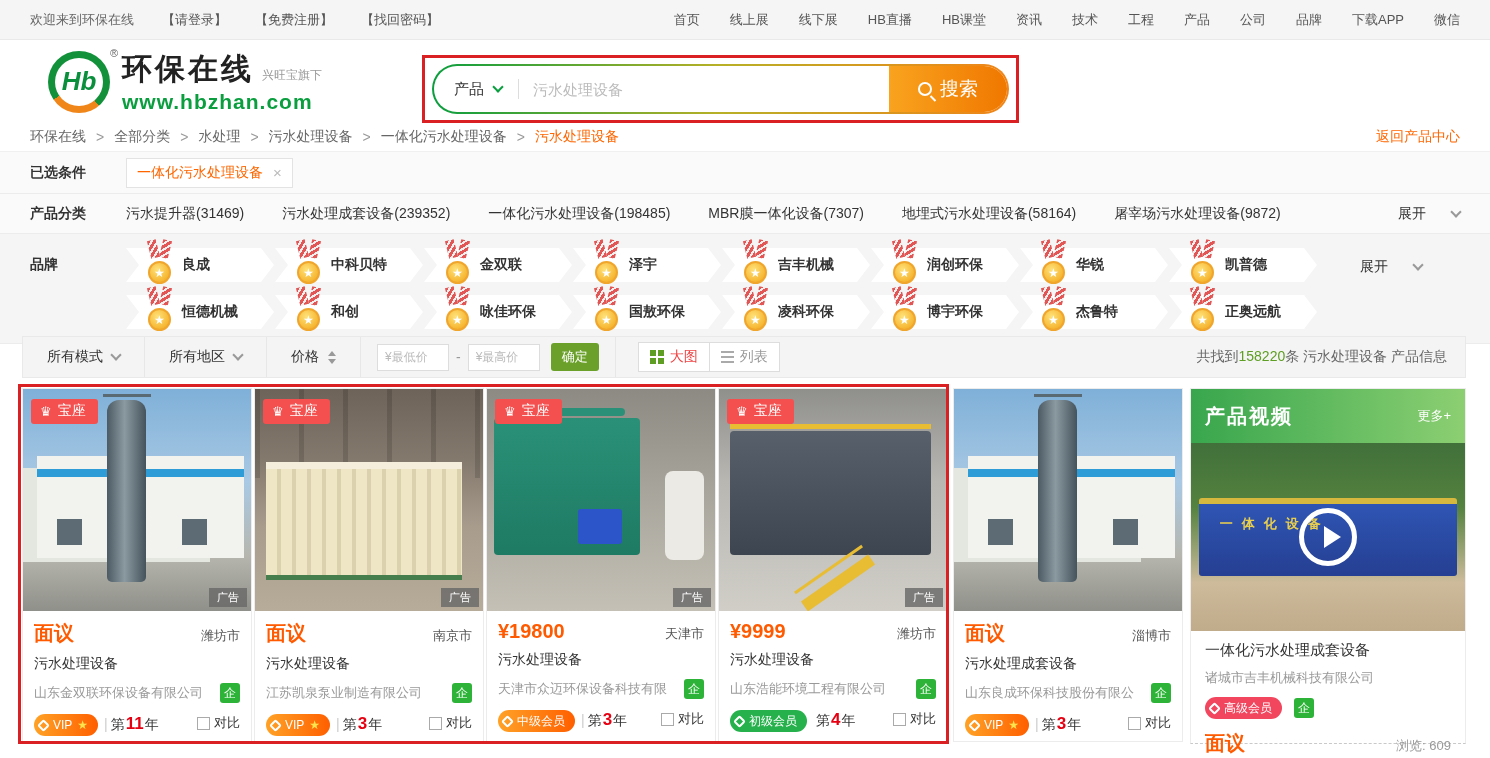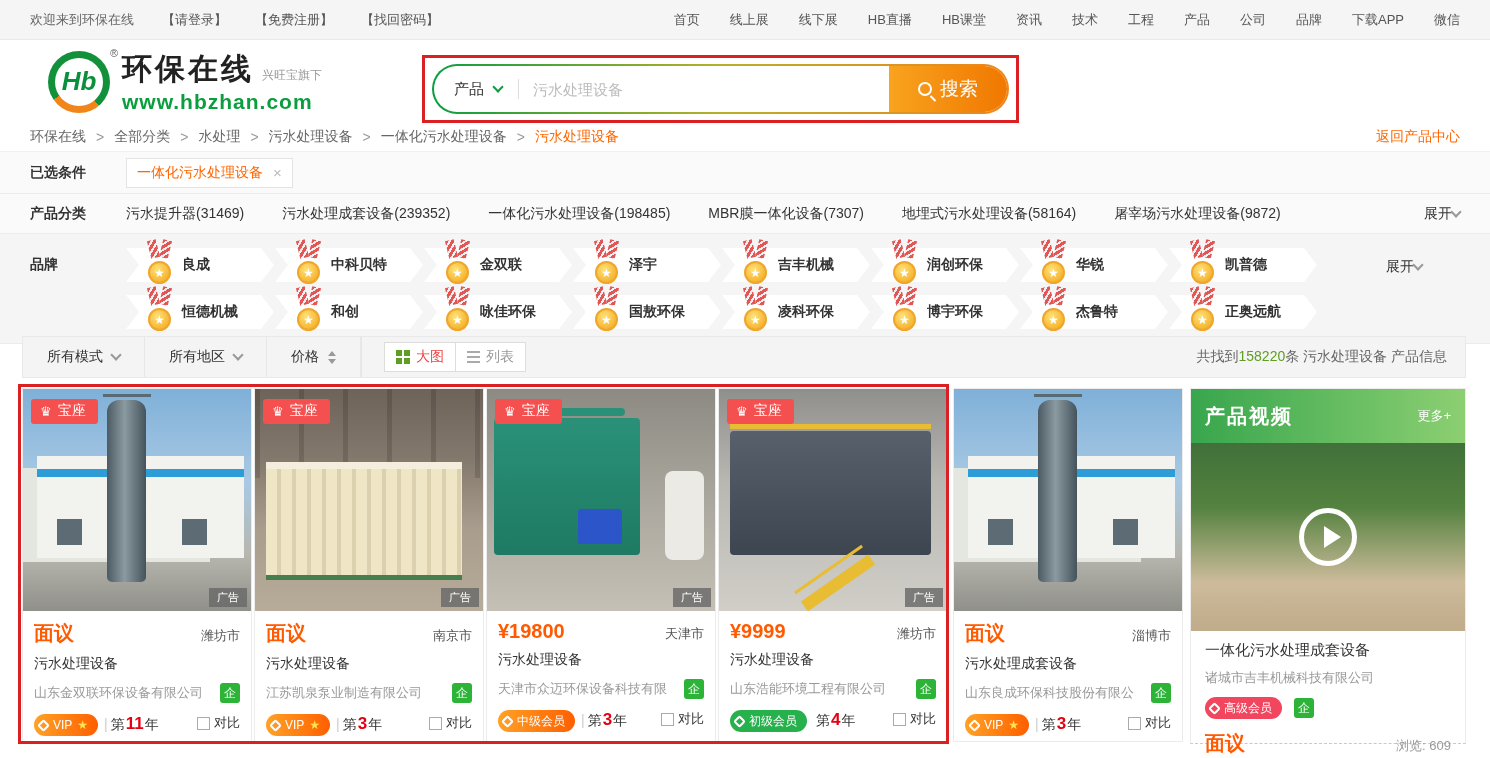--- a/index.html
+++ b/index.html
@@ -42,21 +42,21 @@
 
 .filters{position:absolute;top:152px;left:0;width:1490px}
 .f-row{display:flex;align-items:center;padding:0 30px;background:#fafafa;border-bottom:1px solid #ececec}
 .f-label{width:96px;font-weight:bold;font-size:14px;color:#333;flex:none}
 .row-selected{height:42px}
 .sel-tag{background:#fff;border:1px solid #e3e3e3;padding:5px 10px;display:flex;align-items:center;gap:10px;font-size:14px;color:#f60}
 .sel-x{color:#bbb;cursor:pointer;font-size:15px}
 .row-cats{height:40px}
 .cat-list{display:flex;gap:38px;font-size:14px;color:#333}
 .cat-list span{cursor:pointer;white-space:nowrap}
-.expand{margin-left:auto;display:flex;align-items:center;gap:0;font-size:14px;color:#333;cursor:pointer}
+.expand{margin-left:auto;display:flex;align-items:center;gap:26px;font-size:14px;color:#333;cursor:pointer}
 .row-brands{align-items:flex-start;padding-top:14px;padding-bottom:14px;background:#f5f5f5;border-bottom:1px solid #ececec;position:relative}
 .row-brands .f-label{margin-top:8px}
 .brand-rows{display:flex;flex-direction:column;gap:13px}
 .brand-line{display:flex}
 .brand-chip{position:relative;width:148px;height:34px;margin-right:1px;cursor:pointer}
 .chip-bg{position:absolute;inset:0;background:#fff;-webkit-clip-path:polygon(0 0,calc(100% - 13px) 0,100% 50%,calc(100% - 13px) 100%,0 100%,13px 50%);clip-path:polygon(0 0,calc(100% - 13px) 0,100% 50%,calc(100% - 13px) 100%,0 100%,13px 50%)}
 .brand-label{position:absolute;left:56px;right:14px;top:0;bottom:0;display:flex;align-items:center;font-size:14px;font-weight:bold;color:#333}
 .medal{position:absolute;left:20px;top:-8px;width:28px;height:44px;z-index:2}
 .ribbon{position:absolute;top:0;width:9px;height:18px;background:repeating-linear-gradient(135deg,#e25656 0 3px,#f3efef 3px 5px)}
 .ribbon.r1{left:3px;transform:rotate(-14deg)}
@@ -416,20 +416,26 @@
     </div>
   <div class="tsep"></div>
   <div class="tgroup">
       <span>价格</span>
       <span class="sort">
         <i class="tri-up"></i>
         <i class="tri-dn"></i>
       </span>
     </div>
   <div class="tsep"></div>
+  <div class="price-box">
+    <input class="price-inp" placeholder="¥最低价" style="">
+    <span class="dash">-</span>
+    <input class="price-inp" placeholder="¥最高价" style="">
+    <button class="btn-confirm">确定</button>
+  </div>
   <div class="tsep"></div>
   <div class="view-toggle">
     <div class="vt-seg vt-large">
       <span class="icon-grid">
           <i></i>
           <i></i>
           <i></i>
           <i></i>
         </span>
       <span>大图</span>
@@ -649,20 +655,23 @@
 </div>
 
 <div class="annot annot-cards"></div>
 
 <div class="video-panel">
   <div class="vp-head">
     <span class="vp-title">产品视频</span>
     <span class="vp-more">更多+</span>
   </div>
   <div class="vp-thumb scene-video">
+    <div class="vtank">
+        <span class="vtank-label">一体化设备</span>
+      </div>
     <div class="play"></div>
   </div>
   <div class="vp-body">
     <div class="vp-name">一体化污水处理成套设备</div>
     <div class="vp-company">诸城市吉丰机械科技有限公司</div>
     <div class="vp-badges">
       <span class="mbadge senior">
           <span class="m-ico"></span>
           <span>高级会员</span>
         </span>

